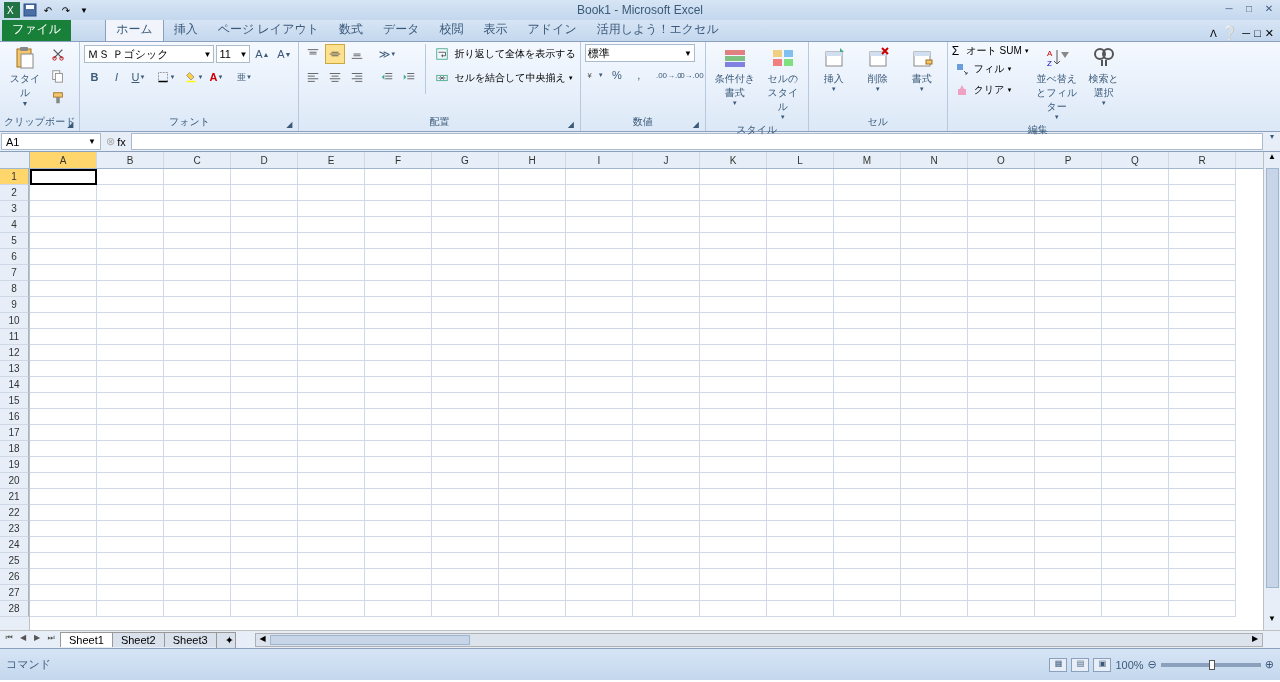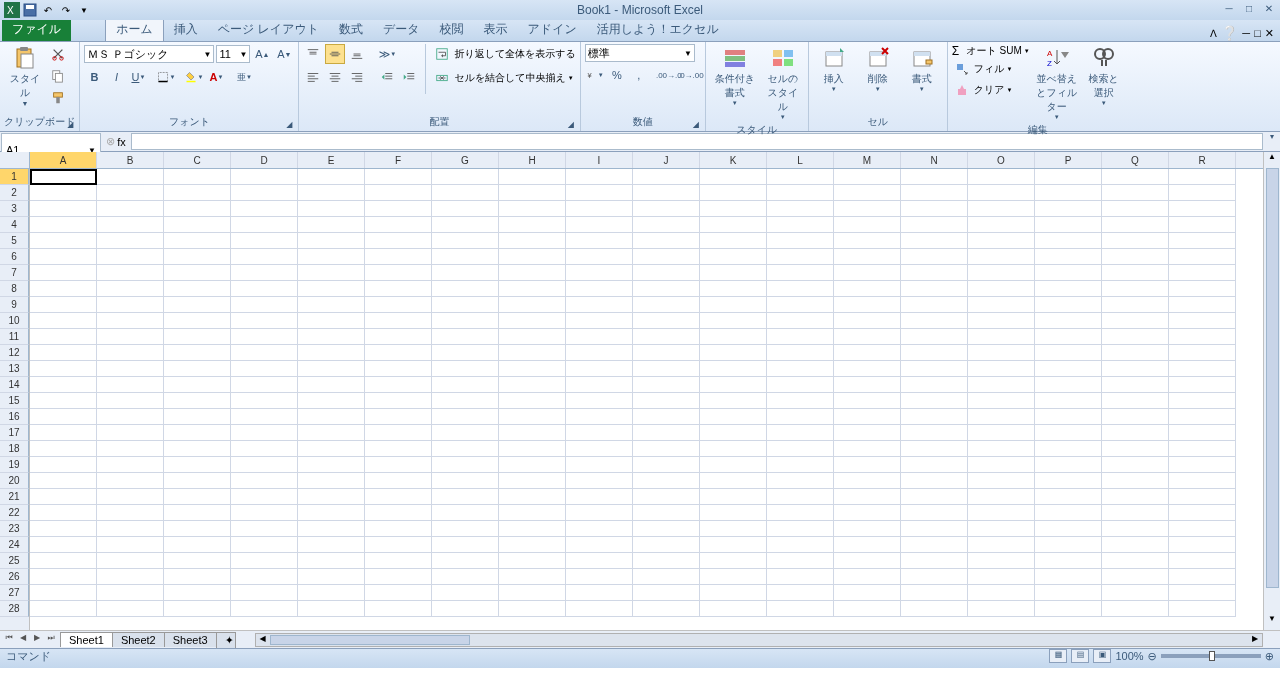--- a/index.html
+++ b/index.html
@@ -24,21 +24,21 @@
 .big-btn .icon { width: 24px; height: 24px; margin-bottom: 2px; }
 .stack { display: flex; flex-direction: column; gap: 2px; }
 .row { display: flex; align-items: center; gap: 2px; }
 .combo { border: 1px solid #abc; background: #fff; height: 18px; font-size: 11px; padding: 0 2px; display: flex; align-items: center; }
 .combo .arrow { margin-left: auto; font-size: 8px; }
 .small-btn { width: 20px; height: 20px; display: inline-flex; align-items: center; justify-content: center; font-size: 11px; color: #3b5a7a; border: 1px solid transparent; }
 .small-btn.active { background: #fde18f; border-color: #c9a940; }
 .small-btn svg { width: 14px; height: 14px; }
 .big-btn svg { width: 24px; height: 24px; }
 .formula-bar { height: 20px; display: flex; border-bottom: 1px solid #8ba0bc; background: #e8eef7; }
-.name-box { width: 100px; border: 1px solid #abc; background: #fff; display: flex; align-items: center; padding: 16px 4px; margin: 1px; }
+.name-box { width: 100px; border: 1px solid #abc; background: #fff; display: flex; align-items: center; padding: 7px 4px; margin: 1px; }
 .name-box .arrow { margin-left: auto; font-size: 8px; }
 .fx-btns { display: flex; align-items: center; gap: 2px; padding: 0 4px; }
 .formula-input { flex: 1; background: #fff; border: 1px solid #abc; margin: 1px; }
 .expand { width: 16px; text-align: center; font-size: 8px; color: #3b5a7a; }
 .sheet { display: flex; height: 478px; }
 .row-headers { width: 30px; background: #e8eef7; border-right: 1px solid #c0c0c0; }
 .corner { width: 30px; height: 17px; background: #e8eef7; border-right: 1px solid #9eb6ce; border-bottom: 1px solid #9eb6ce; }
 .row-hdr { height: 16px; text-align: center; font-size: 10px; color: #333; border-bottom: 1px solid #d0d7e5; border-right: 1px solid #9eb6ce; background: #e8eef7; line-height: 16px; }
 .grid-area { flex: 1; overflow: hidden; position: relative; }
 .col-headers { display: flex; height: 17px; background: #e8eef7; border-bottom: 1px solid #9eb6ce; }
@@ -50,21 +50,21 @@
 .selected-cell { position: absolute; top: 0; left: 0; width: 67px; height: 16px; border: 2px solid #000; pointer-events: none; }
 .row-hdr.sel { background: #ffd66b; }
 .vscroll { width: 17px; background: #e8eef7; border-left: 1px solid #c0c0c0; position: relative; }
 .sheet-tabs { height: 18px; display: flex; align-items: center; background: #e8eef7; border-top: 1px solid #c0c0c0; }
 .nav-btns { display: flex; padding: 0 2px; }
 .nav-btn { width: 14px; height: 14px; font-size: 8px; text-align: center; color: #555; }
 .stab { padding: 1px 8px; font-size: 11px; background: #fff; border: 1px solid #999; border-bottom: none; margin-right: -1px; }
 .stab.other { background: #d9e1ec; }
 .stab.add { width: 20px; text-align: center; background: #d9e1ec; }
 .hscroll { flex: 1; margin-left: 20px; background: #dce3ed; height: 14px; border: 1px solid #b0b0b0; position: relative; }
-.status-bar { height: 20px; background: linear-gradient(#d7e5f5, #c3d7ed); display: flex; align-items: flex-start; padding: 0 6px; font-size: 11px; color: #3b5a7a; border-top: 1px solid #8ba0bc; gap: 16px; }
+.status-bar { height: 32px; background: linear-gradient(#d7e5f5, #c3d7ed); display: flex; align-items: center; padding: 0 6px; font-size: 11px; color: #3b5a7a; border-top: 1px solid #8ba0bc; gap: 16px; }
 .status-right { margin-left: auto; display: flex; align-items: center; gap: 4px; }
 .view-btn { width: 18px; height: 14px; border: 1px solid #8ba0bc; background: #e8eef7; font-size: 8px; text-align: center; }
 .zoom-slider { width: 100px; height: 4px; background: #8ba0bc; position: relative; }
 .zoom-thumb { position: absolute; left: 48px; top: -3px; width: 6px; height: 10px; background: #fff; border: 1px solid #555; }
 </style>
 </head>
 <body>
 
 <div class="titlebar">
   <div class="qat">

